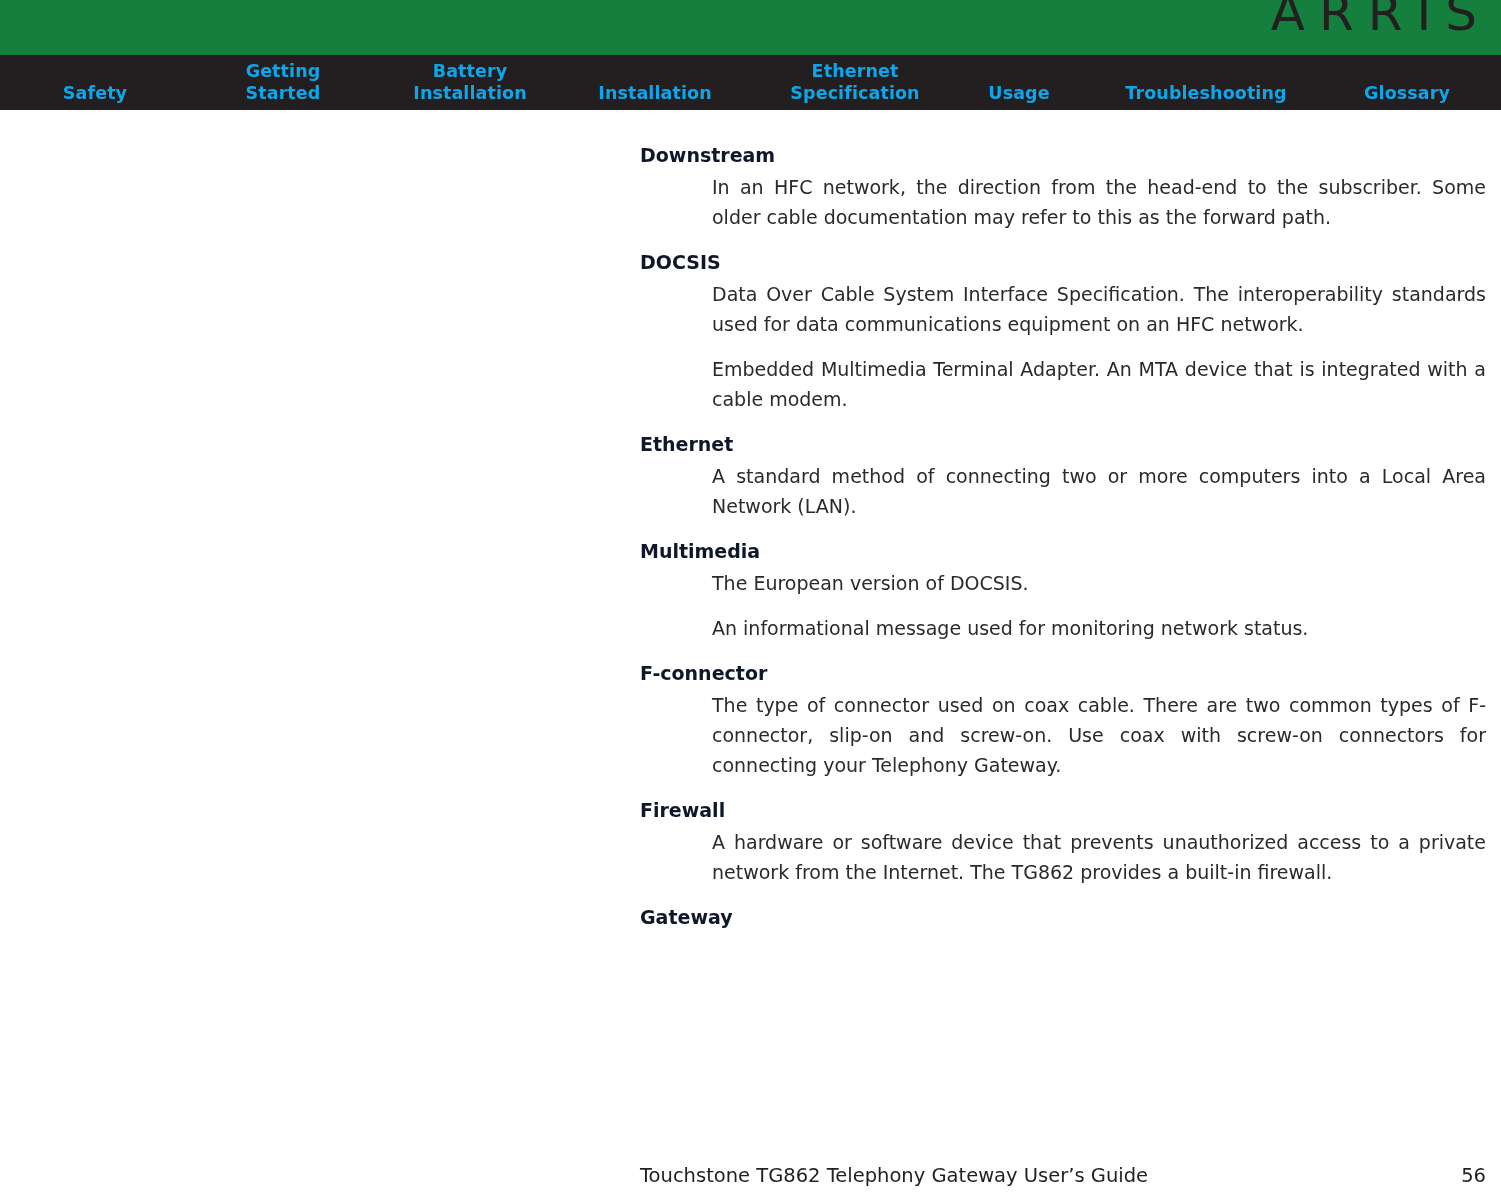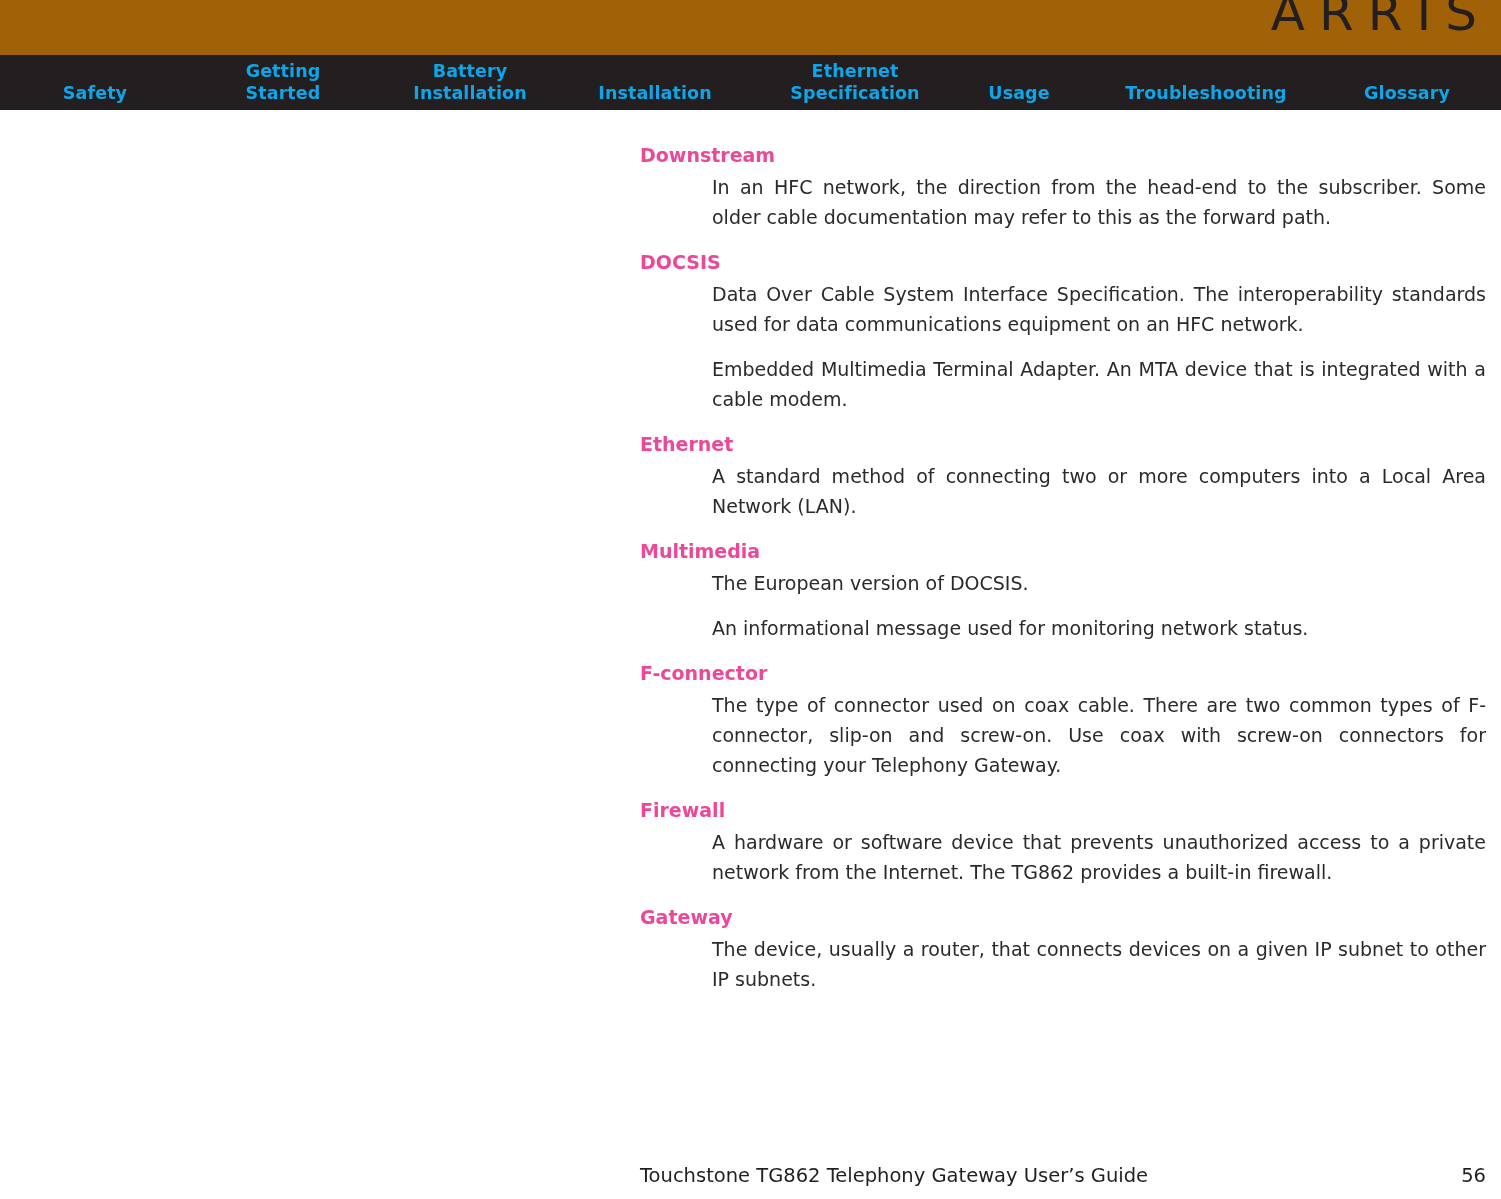--- a/index.html
+++ b/index.html
@@ -17,21 +17,21 @@
     overflow: hidden;
   }
 
   
   .brand-bar {
     position: absolute;
     top: 0;
     left: 0;
     width: 1501px;
     height: 55px;
-    background: #a16207;
+    background: #15803d;
   }
   .brand-logo {
     position: absolute;
     right: 10px;
     top: -14px;
     font-family: "DejaVu Sans", "Liberation Sans", sans-serif;
     font-size: 50px;
     font-weight: 400;
     letter-spacing: 14px;
     color: #231f20;
@@ -70,21 +70,21 @@
     left: 640px;
     top: 140px;
     width: 846px;
   }
   .term-block {
     margin-bottom: 15px;
   }
   .term-title {
     font-size: 19px;
     font-weight: bold;
-    color: #ec4899;
+    color: #0f172a;
     line-height: 30px;
     margin: 0 0 2px 0;
   }
   .term-def {
     margin: 0 0 0 72px;
     font-size: 19px;
     line-height: 30px;
     color: #2a2a2a;
     text-align: justify;
     text-justify: inter-word;
@@ -171,20 +171,19 @@
     <div class="term-block">
       <div class="term-title">F-connector</div>
       <div class="term-def">The type of connector used on coax cable. There are two common types of F-connector, slip-on and screw-on. Use coax with screw-on connectors for connecting your Telephony Gateway.</div>
     </div>
     <div class="term-block">
       <div class="term-title">Firewall</div>
       <div class="term-def">A hardware or software device that prevents unauthorized access to a private network from the Internet. The TG862 provides a built-in firewall.</div>
     </div>
     <div class="term-block">
       <div class="term-title">Gateway</div>
-      <div class="term-def">The device, usually a router, that connects devices on a given IP subnet to other IP subnets.</div>
     </div>
   </div>
 
 <div class="footer">
   <span class="footer-title">Touchstone TG862 Telephony Gateway User’s Guide</span>
   <span class="footer-page">56</span>
 </div>
 
 </body></html>

